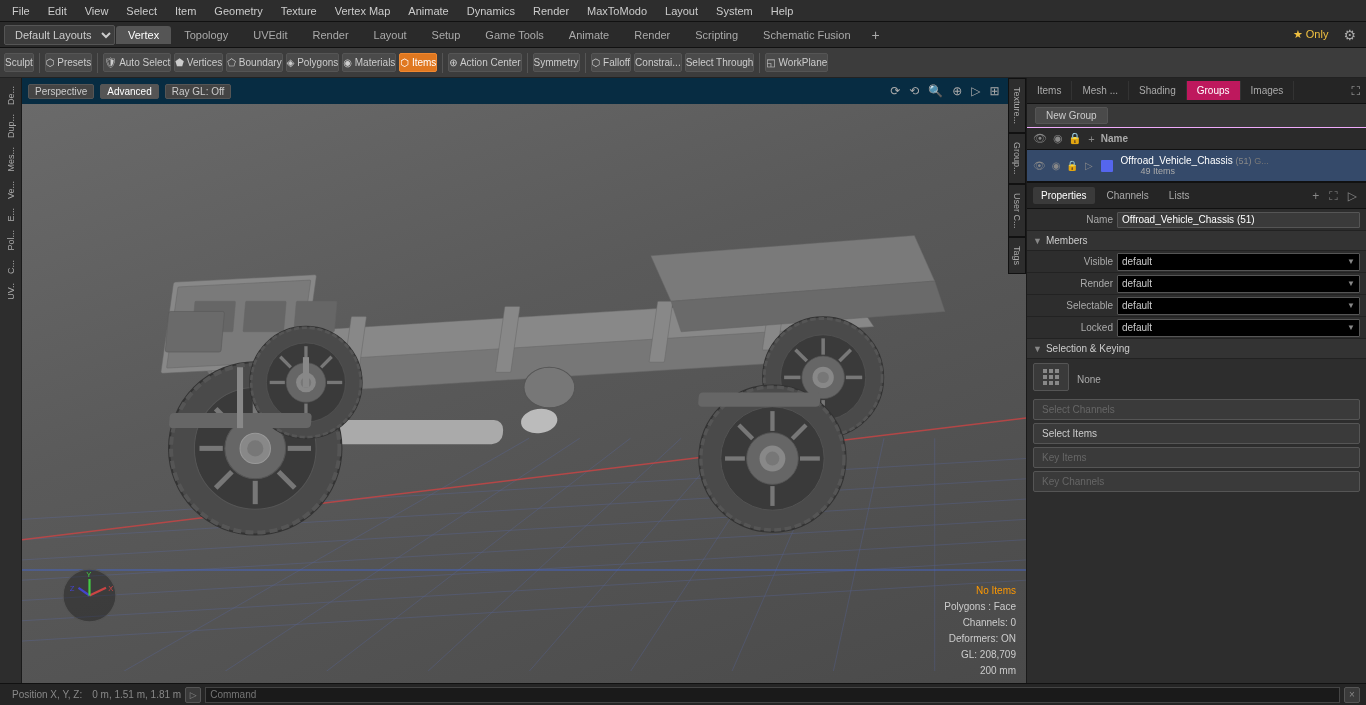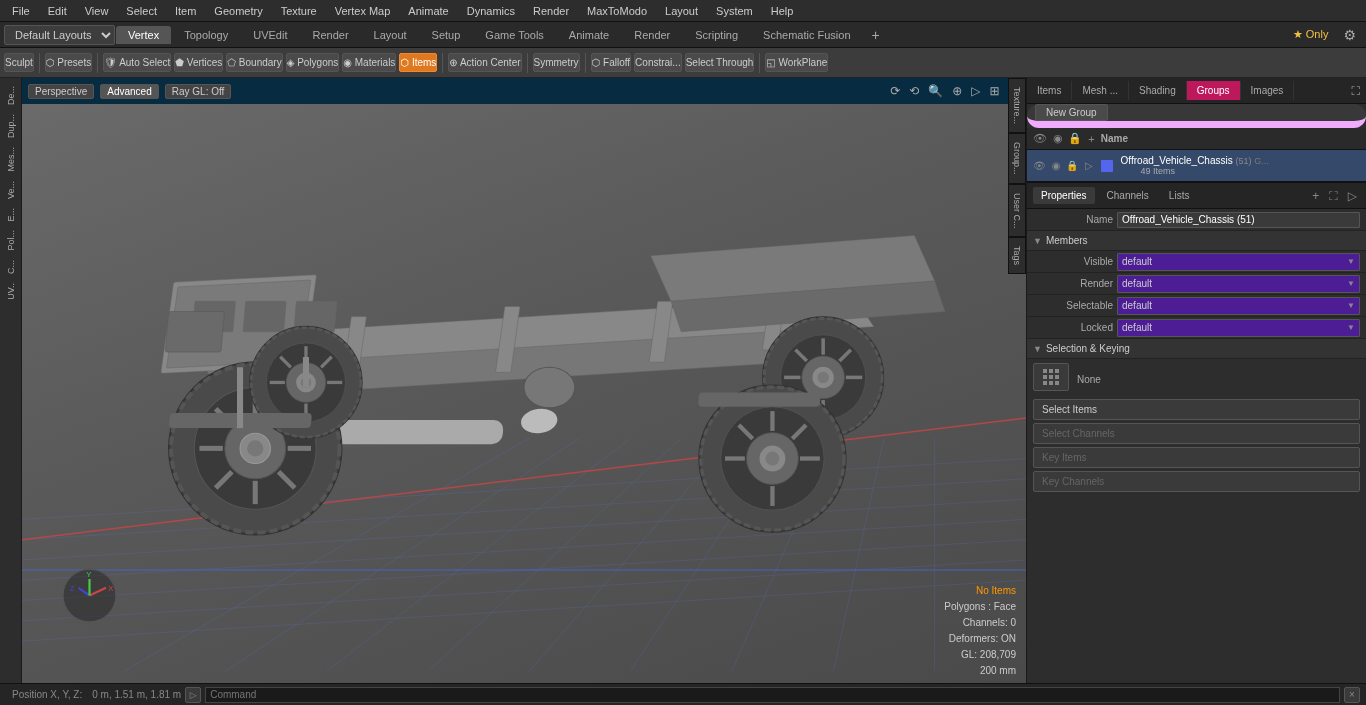--- a/index.html
+++ b/index.html
@@ -244,25 +244,24 @@
       padding: 2px 6px;
       color: #aaa;
       cursor: pointer;
       font-size: 12px;
     }
 
     
     #new-group-btn {
       height: 24px;
       background: #383838;
-      border-bottom: 7px solid #f0abfc;
+      border-bottom: 1px solid #f0abfc;
       display: flex;
       align-items: center;
       padding: 0 8px;
-      border-radius: 12px;
     }
     .btn-small {
       padding: 2px 10px;
       background: #4a4a4a;
       border: 1px solid #555;
       color: #ccc;
       font-size: 10px;
       border-radius: 2px;
       cursor: pointer;
     }
@@ -387,21 +386,21 @@
       background: #3a3a3a;
       border: 1px solid #555;
       color: #fff;
       font-size: 10px;
       padding: 0 4px;
       border-radius: 1px;
     }
     .prop-select {
       flex: 1;
       height: 18px;
-      background: #4c1d95;
+      background: #000000;
       border: 1px solid #555;
       color: #ccc;
       font-size: 10px;
       padding: 0 4px;
       border-radius: 1px;
       cursor: pointer;
       display: flex;
       align-items: center;
       justify-content: space-between;
     }
@@ -912,22 +911,22 @@
               <rect x="2" y="8" width="4" height="4" fill="#888"></rect>
               <rect x="8" y="8" width="4" height="4" fill="#888"></rect>
               <rect x="14" y="8" width="4" height="4" fill="#888"></rect>
               <rect x="2" y="14" width="4" height="4" fill="#888"></rect>
               <rect x="8" y="14" width="4" height="4" fill="#888"></rect>
               <rect x="14" y="14" width="4" height="4" fill="#888"></rect>
             </svg>
           </div>
           <span style="margin-left:8px;font-size:10px;color:#aaa;">None</span>
         </div>
+        <div class="sel-key-btn disabled">Select Channels</div>
         <div class="sel-key-btn">Select Items</div>
-        <div class="sel-key-btn disabled">Select Channels</div>
         <div class="sel-key-btn disabled">Key Items</div>
         <div class="sel-key-btn disabled">Key Channels</div>
       </div>
     </div>
   </div>
 </div>
 
 <div id="right-edge" style="top: 78px; height: 605px; right: 340px;">
   <div class="edge-tab">Texture...</div>
   <div class="edge-tab">Group...</div>

